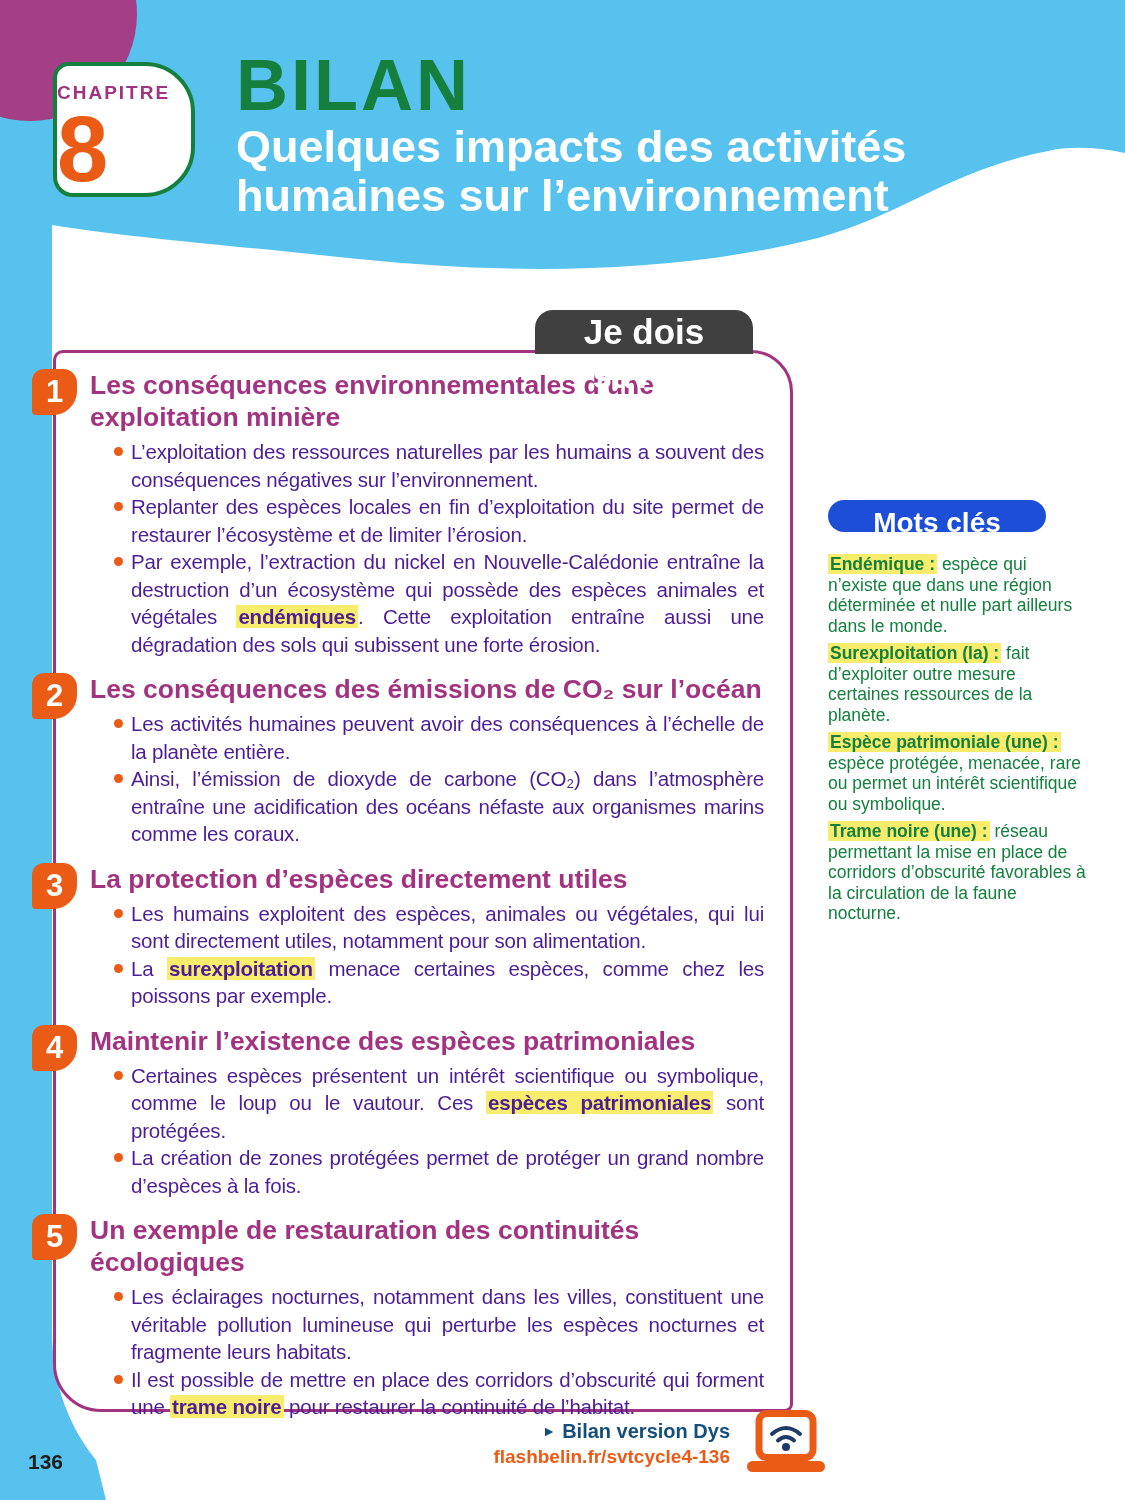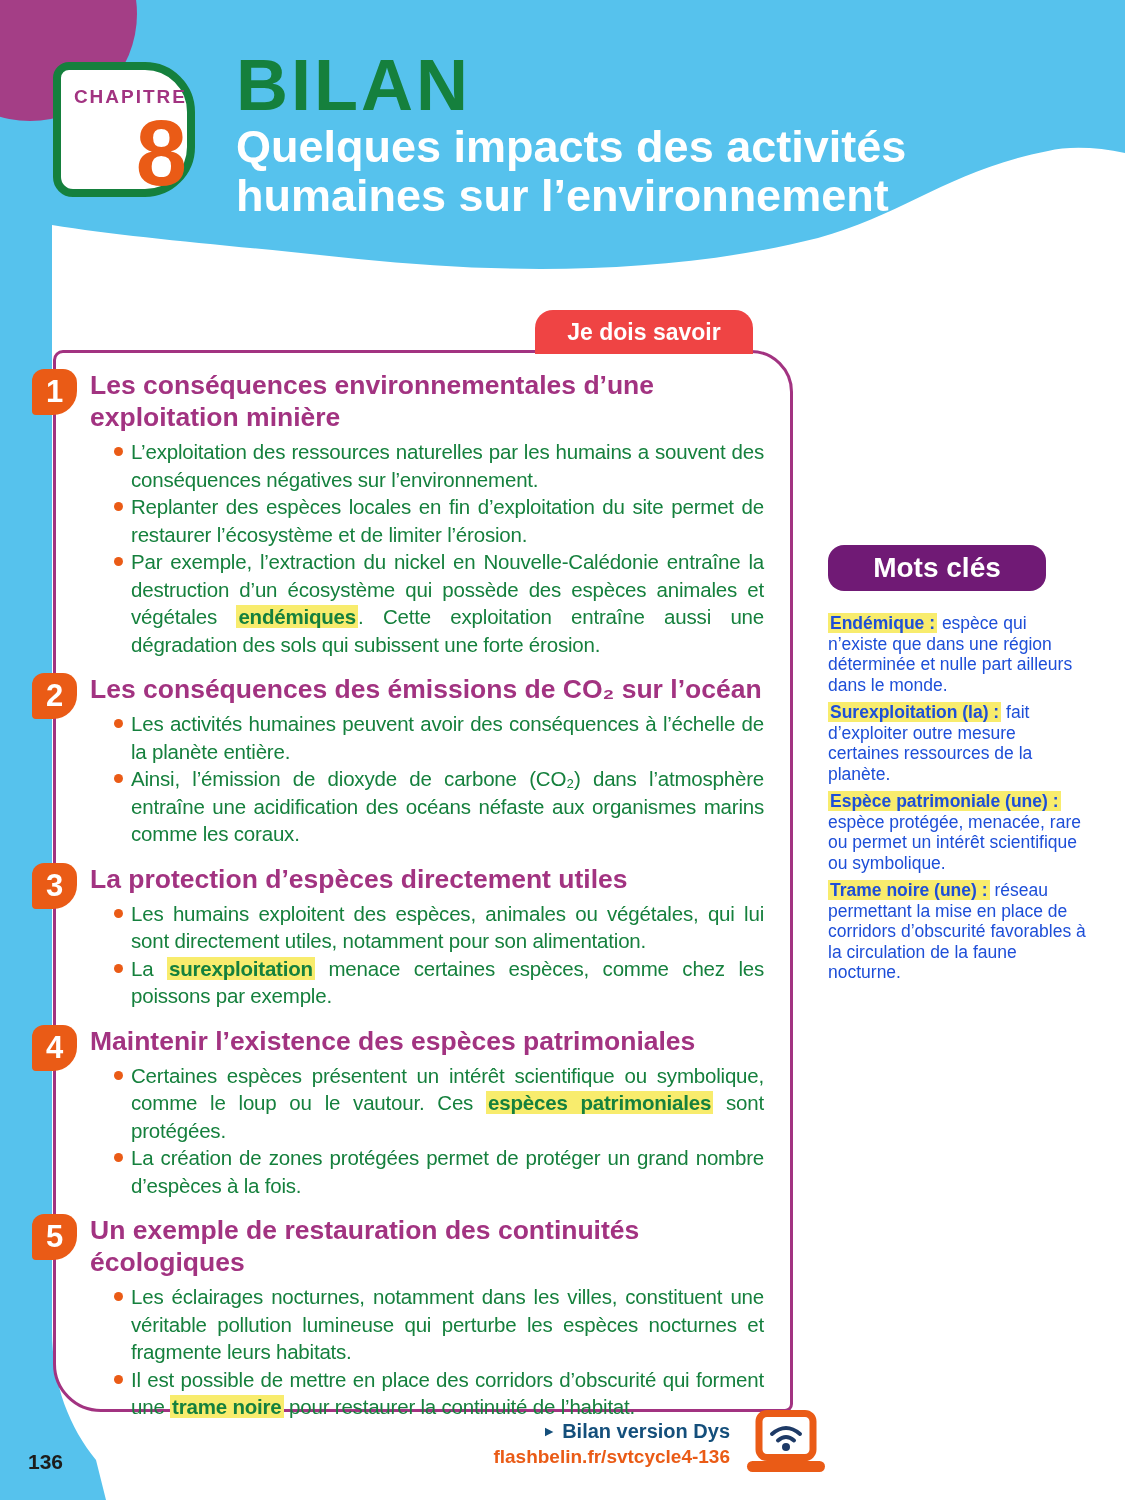--- a/index.html
+++ b/index.html
@@ -4,52 +4,52 @@
 <style>
   html,body{margin:0;padding:0;}
   body{width:1125px;height:1500px;background:#ffffff;font-family:"Liberation Sans",sans-serif;}
   .page{position:relative;width:1125px;height:1500px;overflow:hidden;background:#fff;}
 
   
   .bg-svg{position:absolute;left:0;top:0;width:1125px;height:1500px;z-index:0;}
 
   
   .chapter-badge{position:absolute;left:53px;top:62px;width:142px;height:135px;box-sizing:border-box;
-    background:#fff;border:8px solid #15803d;border-radius:16px 50px 50px 20px;z-index:3;text-align:right;}
+    background:#fff;border:4px solid #15803d;border-radius:16px 50px 50px 20px;z-index:3;text-align:left;}
   .chapter-label{margin-top:16px;color:#A23381;font-weight:bold;font-size:19px;letter-spacing:2px;}
   .chapter-number{color:#EA5B16;font-weight:bold;font-size:92px;line-height:86px;margin-top:2px;}
 
   
   .kicker{position:absolute;left:236px;top:44px;font-size:72px;font-weight:bold;color:#15803d;letter-spacing:3px;z-index:2;}
   .main-title{position:absolute;left:236px;top:122px;font-size:45px;font-weight:bold;color:#fff;line-height:49px;z-index:2;}
 
   
-  .tab{position:absolute;left:535px;top:310px;width:218px;height:44px;background:#ef4444;
-    border-radius:18px 18px 0 0;color:#fff;font-weight:bold;font-size:23px;text-align:center;line-height:44px;z-index:2;}
+  .tab{position:absolute;left:535px;top:310px;width:218px;height:44px;background:#404040;
+    border-radius:18px 18px 0 0;color:#fff;font-weight:bold;font-size:35px;text-align:center;line-height:44px;z-index:2;}
 
   
   .main-box{position:absolute;left:53px;top:350px;width:740px;height:1062px;box-sizing:border-box;
     background:#fff;border:3px solid #A23381;border-radius:10px 42px 8px 48px;z-index:1;
     padding:12px 26px 0 34px;}
   .section{position:relative;margin-top:15px;}
   .section:first-child{margin-top:4px;}
   .sec-badge{position:absolute;left:-58px;top:0px;width:45px;height:46px;background:#EA5B16;
     border-radius:12px 14px 24px 4px;color:#fff;font-weight:bold;font-size:31px;text-align:center;line-height:46px;}
   .sec-heading{color:#A23381;font-weight:bold;font-size:26.5px;line-height:32px;margin:0 0 5px 0;}
   .sec-list{margin:0;padding:0 0 0 41px;list-style:none;}
-  .sec-list li{position:relative;font-size:20.5px;line-height:27.5px;color:#15803d;text-align:justify;letter-spacing:-0.2px;}
+  .sec-list li{position:relative;font-size:20.5px;line-height:27.5px;color:#4c1d95;text-align:justify;letter-spacing:-0.2px;}
   .sec-list li::before{content:"";position:absolute;left:-17px;top:9px;width:9px;height:9px;border-radius:50%;background:#EA5B16;}
   .hl{background:#F8EC6D;font-weight:bold;padding:0 2px;}
 
   
   .keywords{position:absolute;left:828px;top:500px;width:262px;z-index:1;}
-  .kw-title{width:218px;height:46px;background:#701a75;border-radius:16px;color:#fff;
-    font-size:28px;font-weight:bold;text-align:center;line-height:45px;margin-top:45px;}
+  .kw-title{width:218px;height:32px;background:#1d4ed8;border-radius:16px;color:#fff;
+    font-size:28px;font-weight:bold;text-align:center;line-height:45px;}
   .kw-list{margin-top:22px;}
-  .kw-entry{font-size:17.5px;line-height:20.5px;color:#1d4ed8;margin-bottom:7px;}
+  .kw-entry{font-size:17.5px;line-height:20.5px;color:#15803d;margin-bottom:7px;}
   .kw-term{background:#F8EC6D;font-weight:bold;padding:0 2px;}
 
   
   .footer-links{position:absolute;right:395px;top:1420px;width:360px;text-align:right;z-index:2;}
   .dys-link{color:#144F7B;font-weight:bold;font-size:20px;cursor:pointer;}
   .dys-arrow{font-size:14px;vertical-align:2px;margin-right:6px;}
   .flash-url{color:#EA5B16;font-weight:bold;font-size:19px;margin-top:3px;cursor:pointer;}
   .laptop{position:absolute;left:735px;top:1410px;width:92px;height:62px;z-index:2;cursor:pointer;}
   .page-number{position:absolute;left:28px;top:1450px;font-size:21px;font-weight:bold;color:#1D1D1B;z-index:2;}
 </style>

